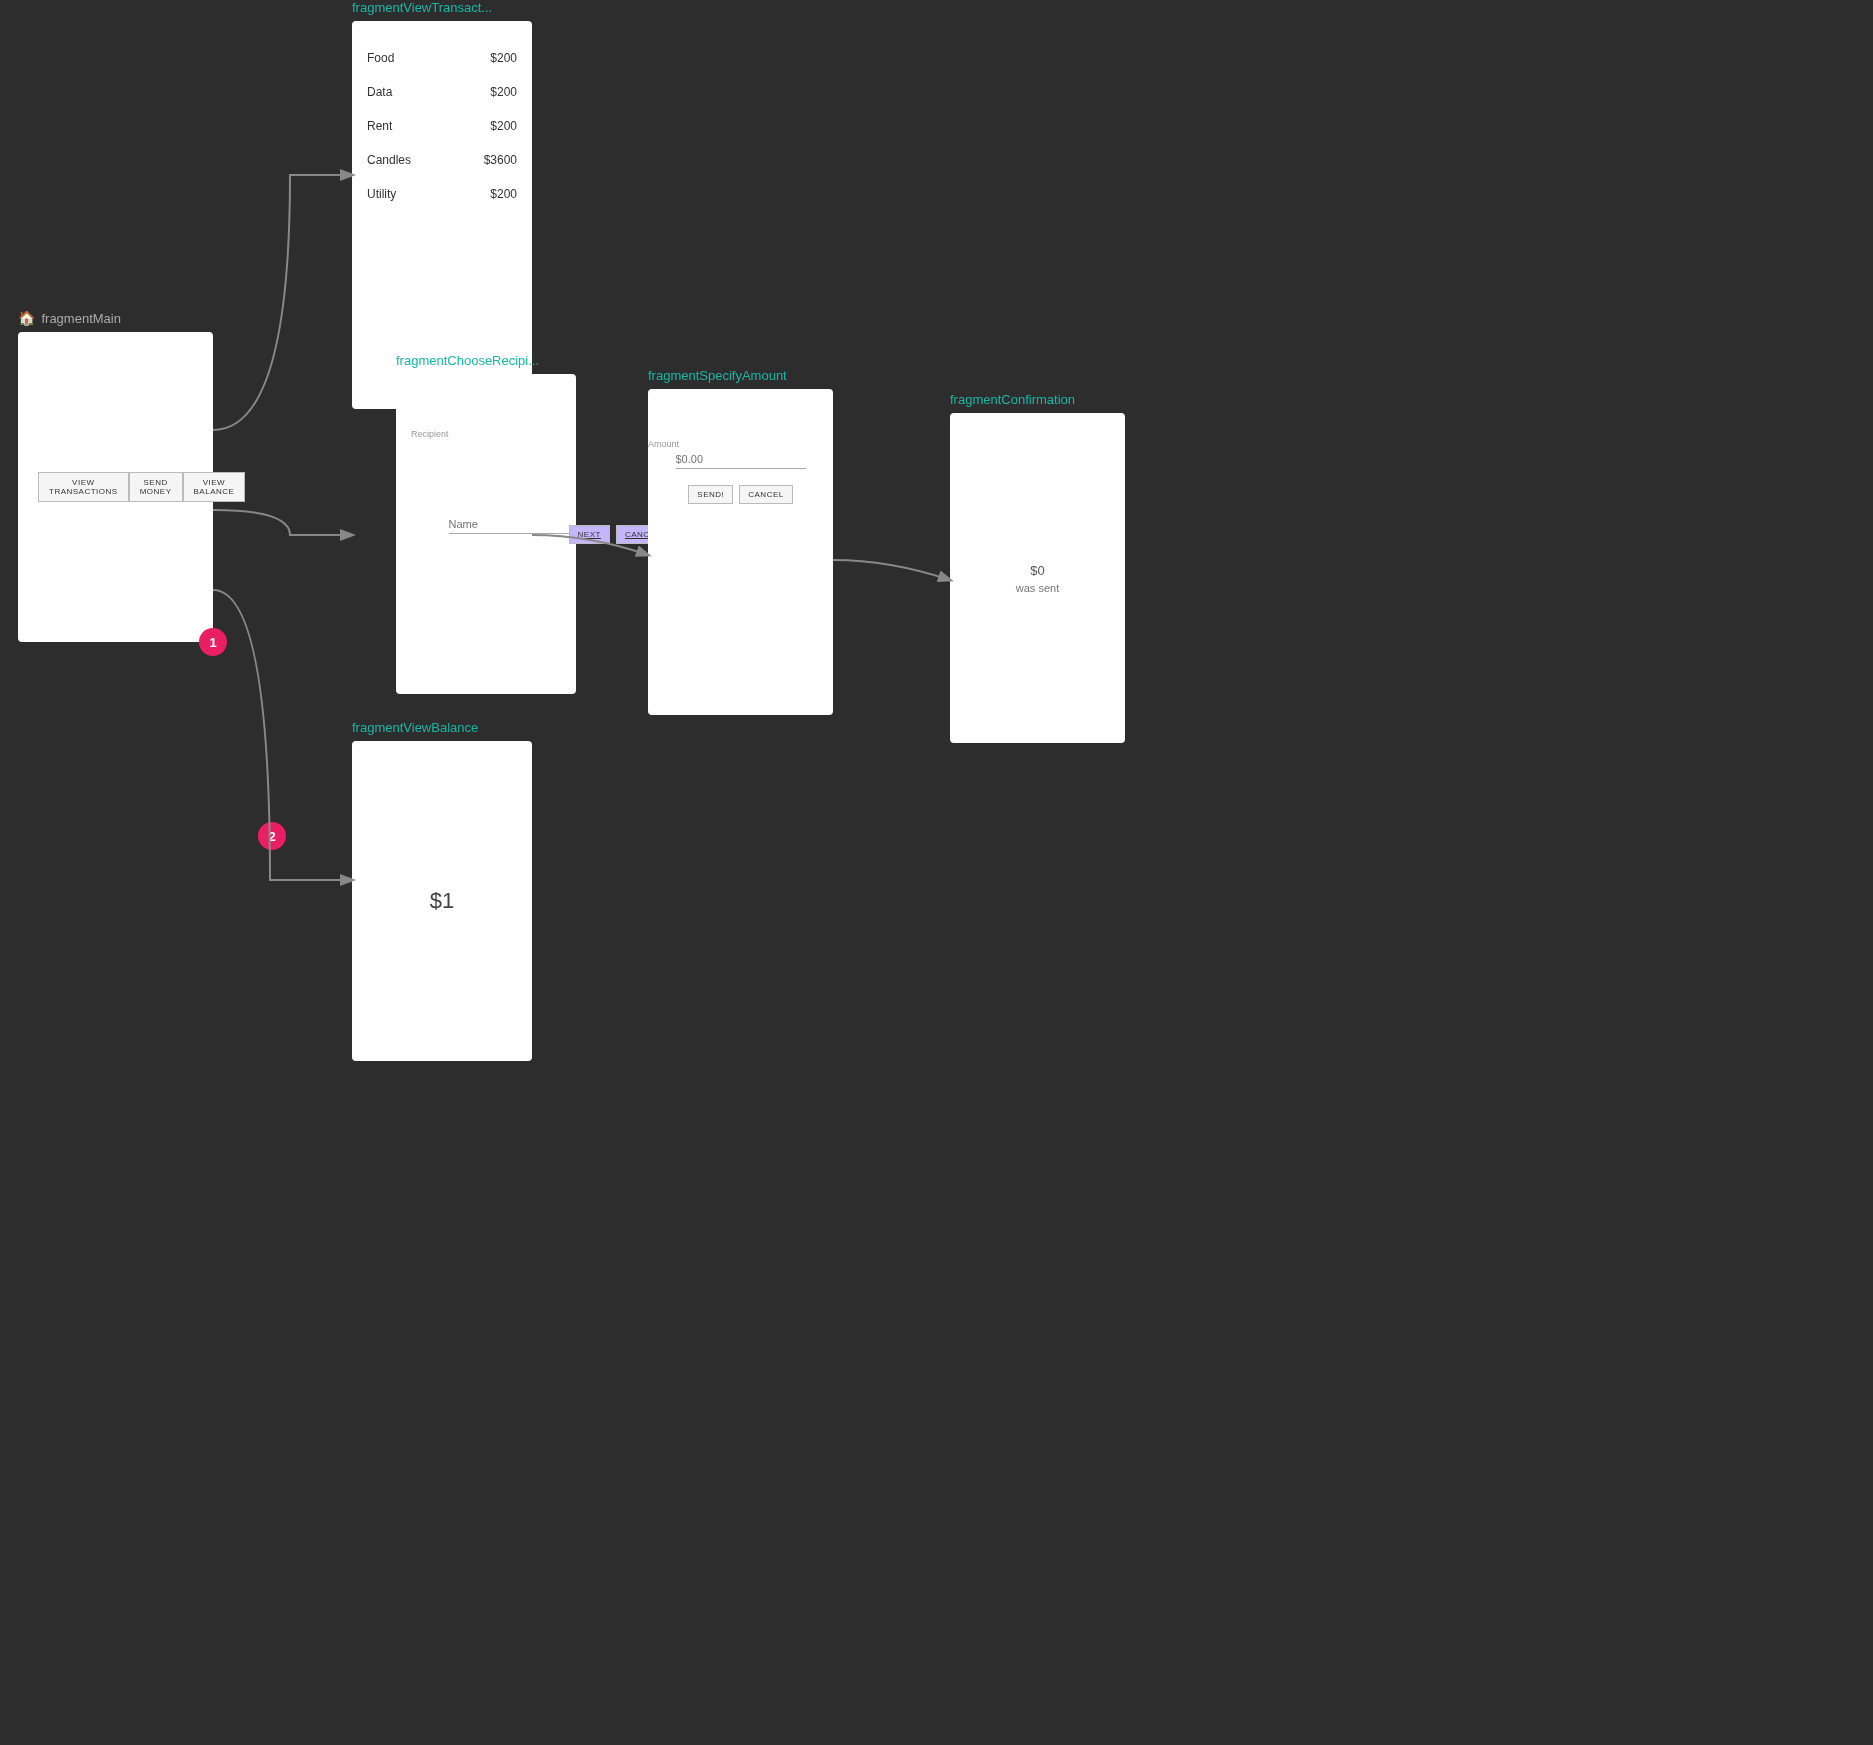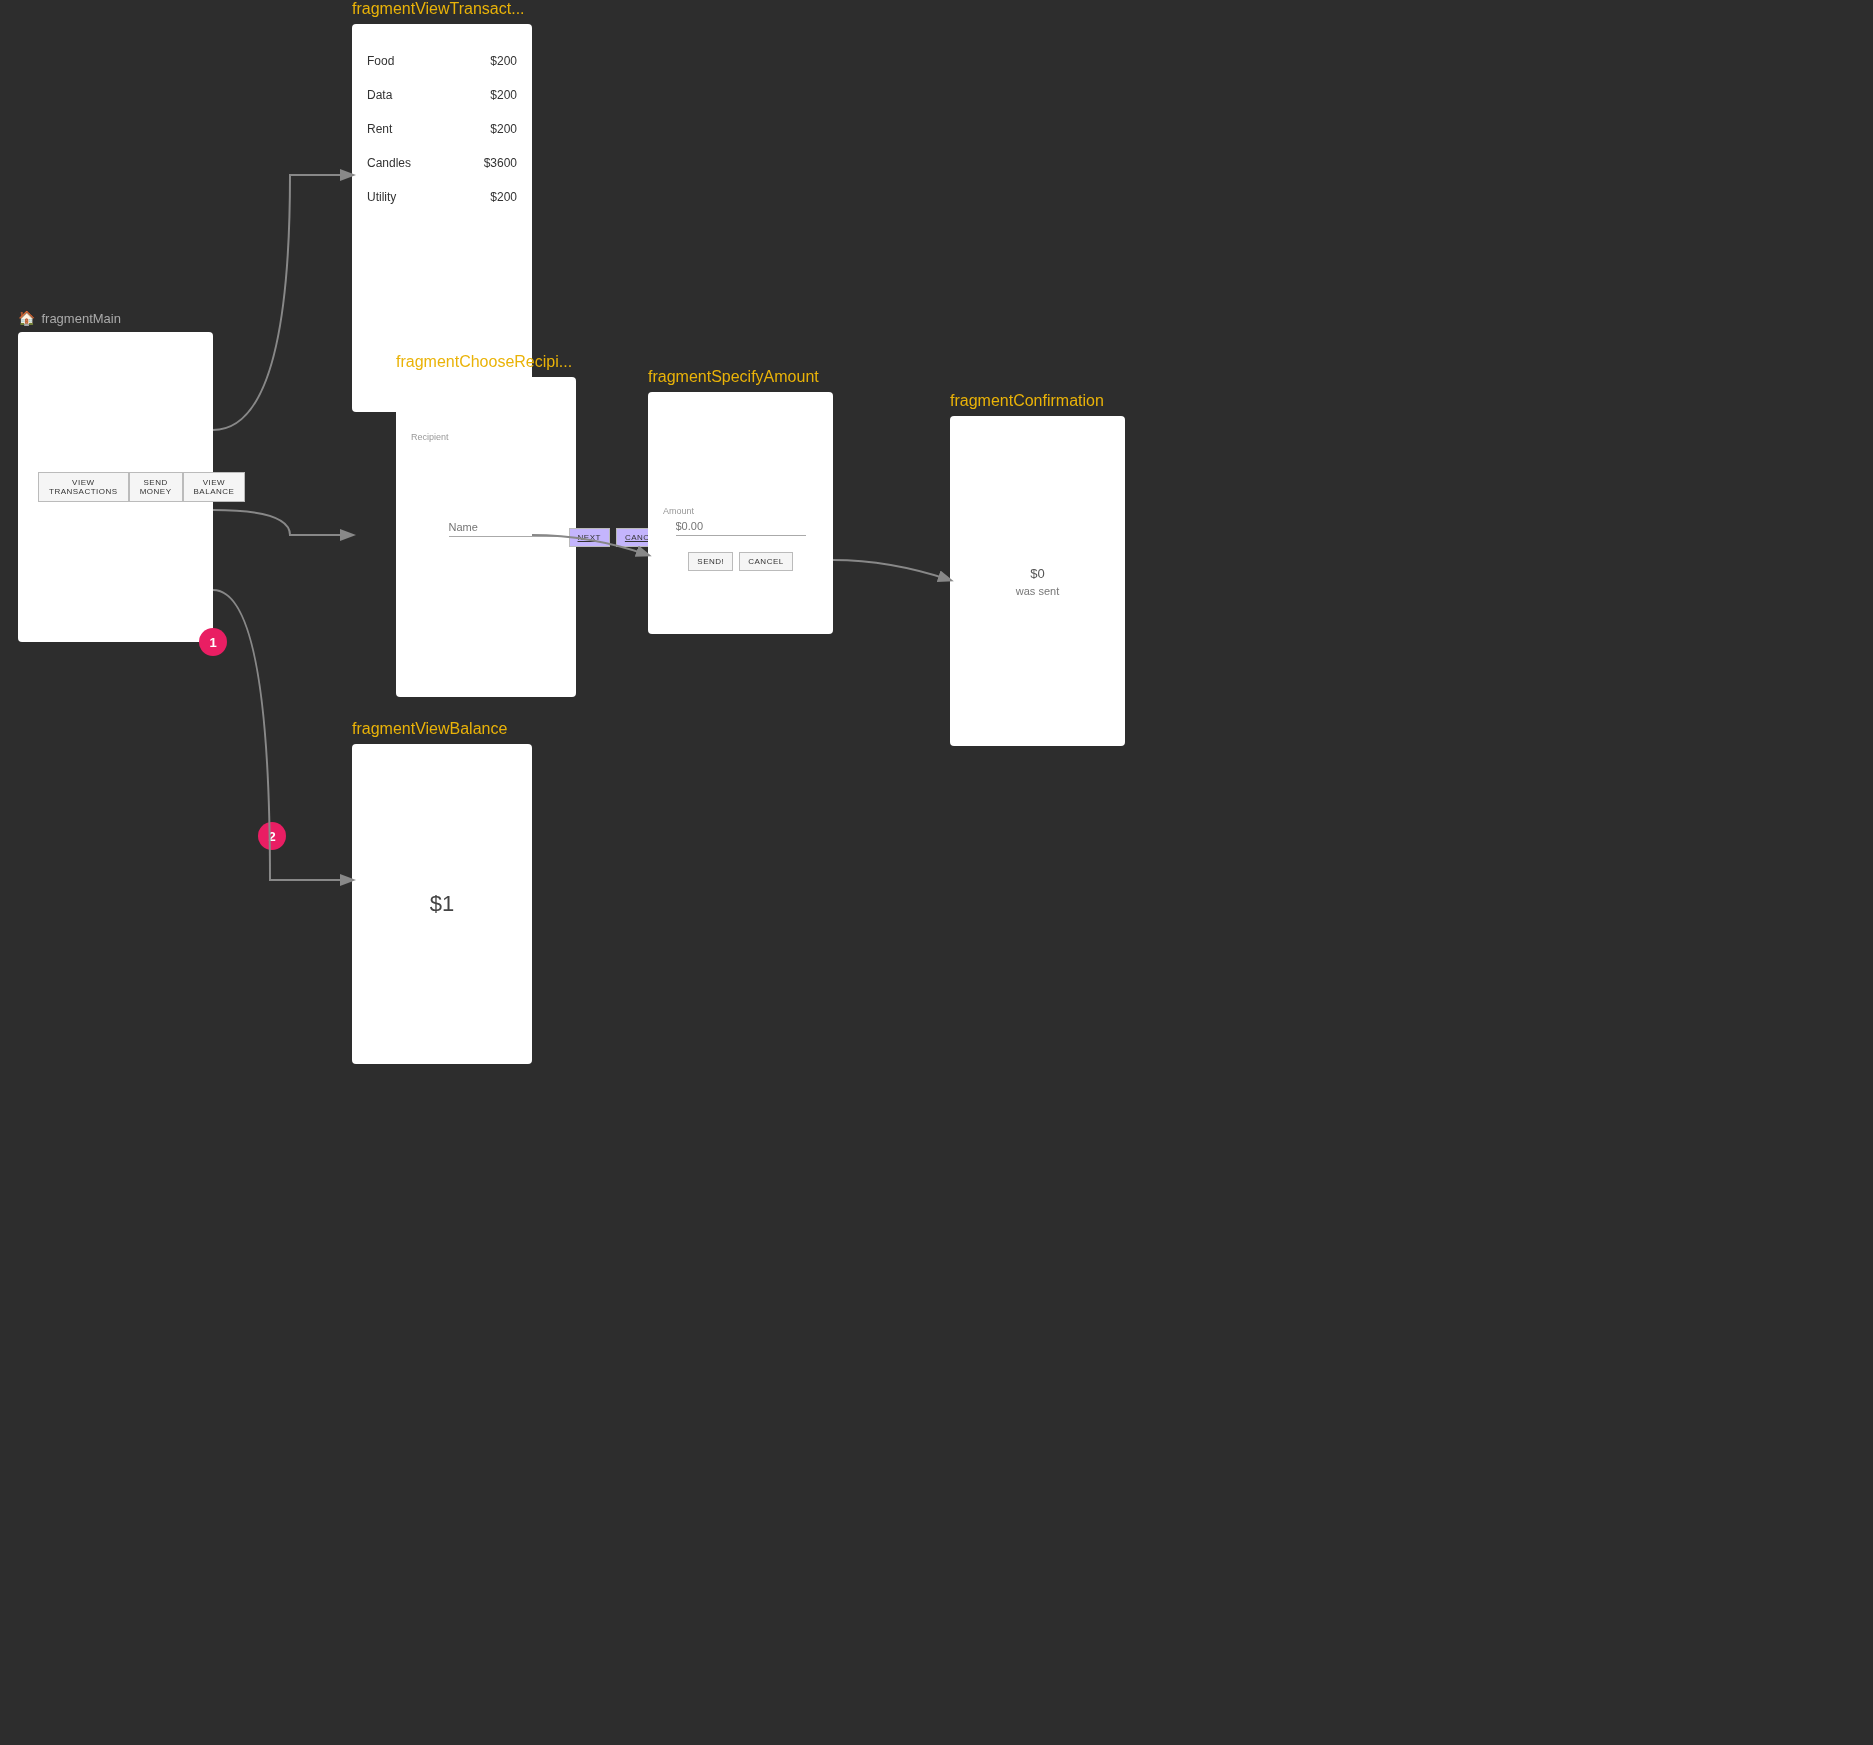--- a/index.html
+++ b/index.html
@@ -7,22 +7,22 @@
     body {
       background-color: #2d2d2d;
       font-family: -apple-system, BlinkMacSystemFont, 'Segoe UI', sans-serif;
       width: 1873px;
       height: 1745px;
       overflow: hidden;
       position: relative;
     }
 
     .fragment-label {
-      color: #eab308;
-      font-size: 16px;
+      color: #14b8a6;
+      font-size: 13px;
       margin-bottom: 6px;
     }
 
     .fragment-card {
       background: #fff;
       border-radius: 4px;
       position: absolute;
     }
 
     
@@ -154,26 +154,24 @@
     }
 
     
     #frag-amount-wrap {
       position: absolute;
       left: 648px;
       top: 368px;
     }
     #frag-amount {
       width: 185px;
-      height: 242px;
-      padding: 15px;
+      height: 326px;
       display: flex;
       flex-direction: column;
       align-items: center;
-      justify-content: center;
     }
     #frag-amount .amount-label {
       font-size: 9px;
       color: #999;
       align-self: flex-start;
       margin-top: 50px;
       margin-bottom: 4px;
     }
     #frag-amount .amount-input {
       width: 130px;

